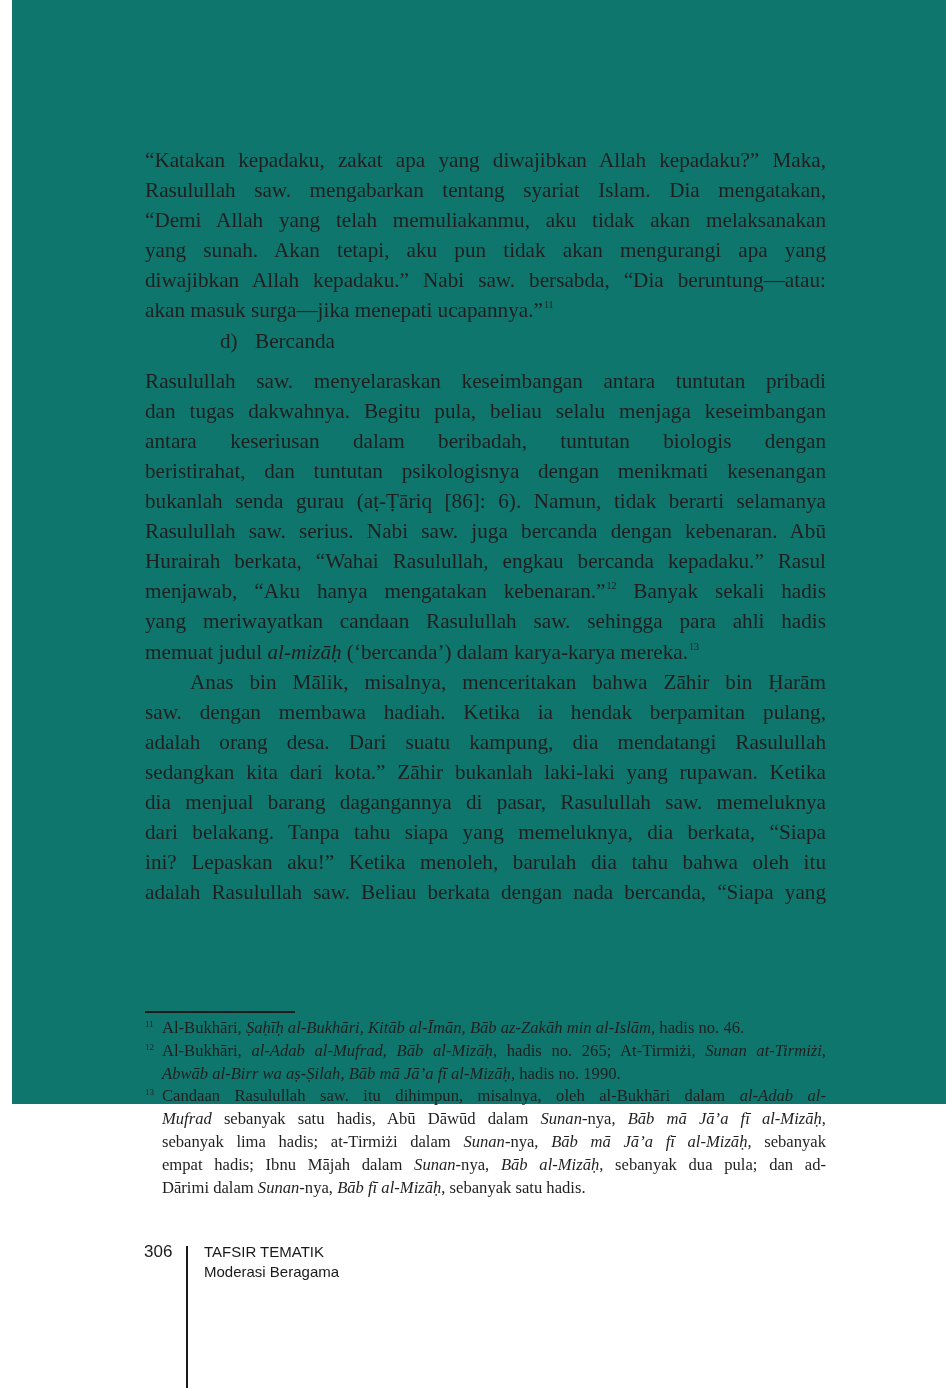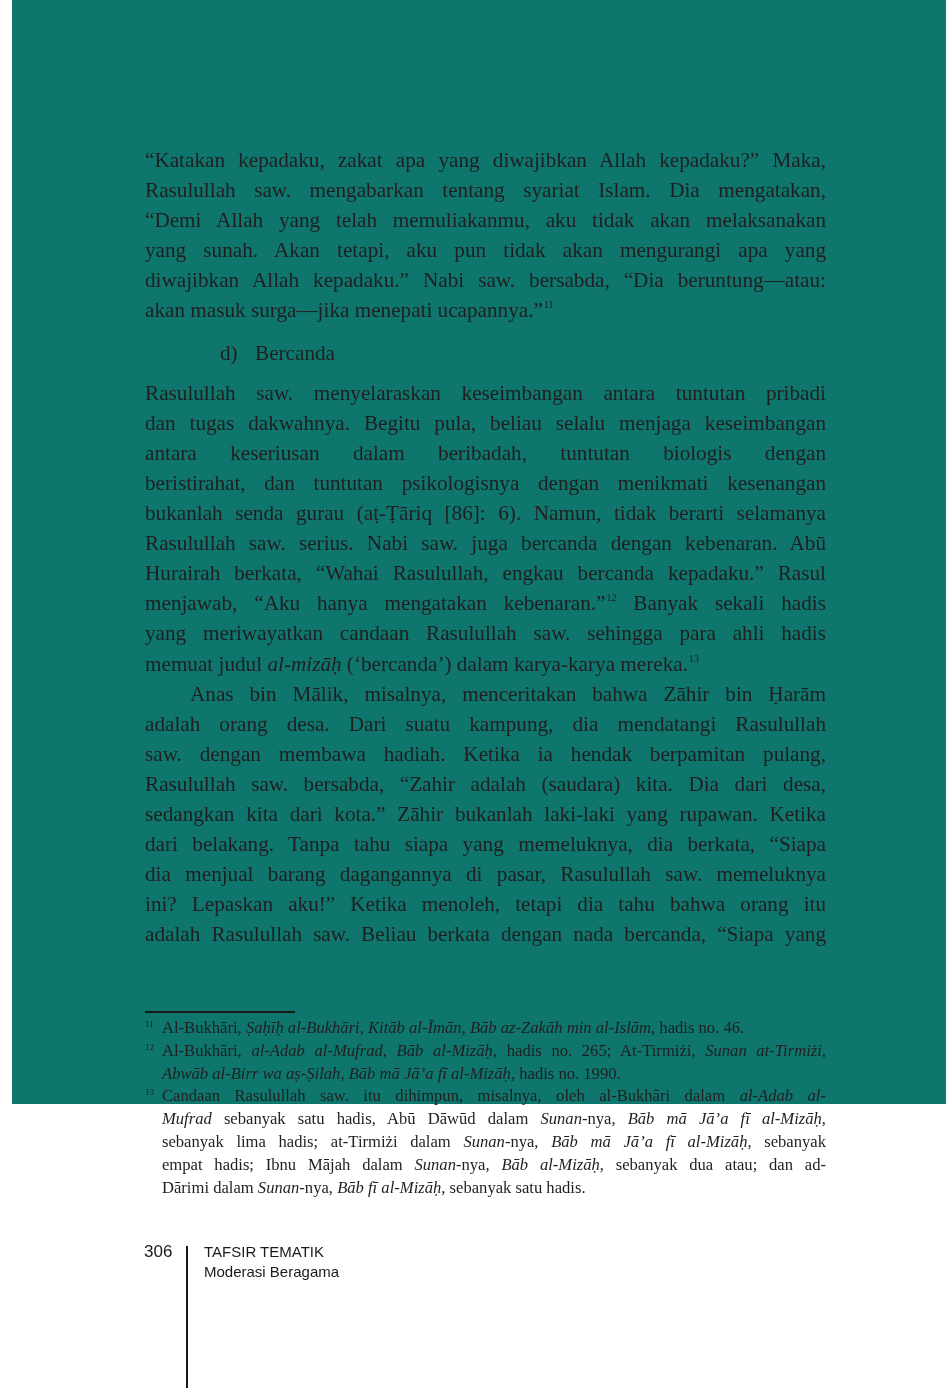--- a/index.html
+++ b/index.html
@@ -31,21 +31,21 @@
       line-height: 30.1px;
       color: #1f1f1f;
     }
     .body-text p {
       margin: 0;
       text-align: justify;
       text-align-last: left;
     }
     .body-text p.list-item {
       padding-left: 75px;
-      margin-top: 12px;
+      margin-top: 0px;
       margin-bottom: 10px;
     }
     .list-marker {
       display: inline-block;
       width: 35px;
     }
     .line {
       display: block;
       text-align: justify;
       text-align-last: justify;
@@ -148,27 +148,26 @@
       <span class="line">bukanlah senda gurau (aṭ-Ṭāriq [86]: 6). Namun, tidak berarti selamanya</span>
       <span class="line">Rasulullah saw. serius. Nabi saw. juga bercanda dengan kebenaran. Abū</span>
       <span class="line">Hurairah berkata, “Wahai Rasulullah, engkau bercanda kepadaku.” Rasul</span>
       <span class="line"><span>menjawab, “Aku hanya mengatakan kebenaran.”</span><sup class="fnref">12</sup><span> Banyak sekali hadis</span></span>
       <span class="line">yang meriwayatkan candaan Rasulullah saw. sehingga para ahli hadis</span>
       <span class="line last"><span>memuat judul </span><em>al-mizāḥ</em><span> (‘bercanda’) dalam karya-karya mereka.</span><sup class="fnref">13</sup></span>
     </p>
 
     <p class="indent-block">
       <span class="line" style="padding-left:45px">Anas bin Mālik, misalnya, menceritakan bahwa Zāhir bin Ḥarām</span>
+      <span class="line">saw. dengan membawa hadiah. Ketika ia hendak berpamitan pulang,</span>
       <span class="line">adalah orang desa. Dari suatu kampung, dia mendatangi Rasulullah</span>
-      <span class="line">saw. dengan membawa hadiah. Ketika ia hendak berpamitan pulang,</span>
-      <span class="line">Rasulullah saw. bersabda, “Zahir adalah (saudara) kita. Dia dari desa,</span>
       <span class="line">sedangkan kita dari kota.” Zāhir bukanlah laki-laki yang rupawan. Ketika</span>
+      <span class="line">dia menjual barang dagangannya di pasar, Rasulullah saw. memeluknya</span>
       <span class="line">dari belakang. Tanpa tahu siapa yang memeluknya, dia berkata, “Siapa</span>
-      <span class="line">dia menjual barang dagangannya di pasar, Rasulullah saw. memeluknya</span>
-      <span class="line">ini? Lepaskan aku!” Ketika menoleh, tetapi dia tahu bahwa orang itu</span>
+      <span class="line">ini? Lepaskan aku!” Ketika menoleh, barulah dia tahu bahwa oleh itu</span>
       <span class="line">adalah Rasulullah saw. Beliau berkata dengan nada bercanda, “Siapa yang</span>
     </p>
   </div>
 
   <div class="footnote-rule"></div>
 
   <div class="footnotes">
     <div class="fn">
       <span class="fn-num">11</span>
       <span class="line last"><span>Al-Bukhāri, </span><em>Ṣaḥīḥ al-Bukhāri, Kitāb al-Īmān, Bāb az-Zakāh min al-Islām</em><span>, hadis no. 46.</span></span>
@@ -176,21 +175,21 @@
     <div class="fn">
       <span class="fn-num">12</span>
       <span class="line"><span>Al-Bukhāri, </span><em>al-Adab al-Mufrad, Bāb al-Mizāḥ,</em><span> hadis no. 265; At-Tirmiżi, </span><em>Sunan at-Tirmiżi,</em></span>
       <span class="line last"><em>Abwāb al-Birr wa aṣ-Ṣilah, Bāb mā Jā’a fī al-Mizāḥ,</em><span> hadis no. 1990.</span></span>
     </div>
     <div class="fn">
       <span class="fn-num">13</span>
       <span class="line"><span>Candaan Rasulullah saw. itu dihimpun, misalnya, oleh al-Bukhāri dalam </span><em>al-Adab al-</em></span>
       <span class="line"><em>Mufrad</em><span> sebanyak satu hadis, Abū Dāwūd dalam </span><em>Sunan</em><span>-nya, </span><em>Bāb mā Jā’a fī al-Mizāḥ</em><span>,</span></span>
       <span class="line"><span>sebanyak lima hadis; at-Tirmiżi dalam </span><em>Sunan</em><span>-nya, </span><em>Bāb mā Jā’a fī al-Mizāḥ</em><span>, sebanyak</span></span>
-      <span class="line"><span>empat hadis; Ibnu Mājah dalam </span><em>Sunan</em><span>-nya, </span><em>Bāb al-Mizāḥ</em><span>, sebanyak dua atau; dan ad-</span></span>
+      <span class="line"><span>empat hadis; Ibnu Mājah dalam </span><em>Sunan</em><span>-nya, </span><em>Bāb al-Mizāḥ</em><span>, sebanyak dua pula; dan ad-</span></span>
       <span class="line last"><span>Dārimi dalam </span><em>Sunan</em><span>-nya, </span><em>Bāb fī al-Mizāḥ</em><span>, sebanyak satu hadis.</span></span>
     </div>
   </div>
 
   <div class="folio">306</div>
   <div class="folio-rule"></div>
   <div class="running-head">
     <div>TAFSIR TEMATIK</div>
     <div>Moderasi Beragama</div>
   </div>

